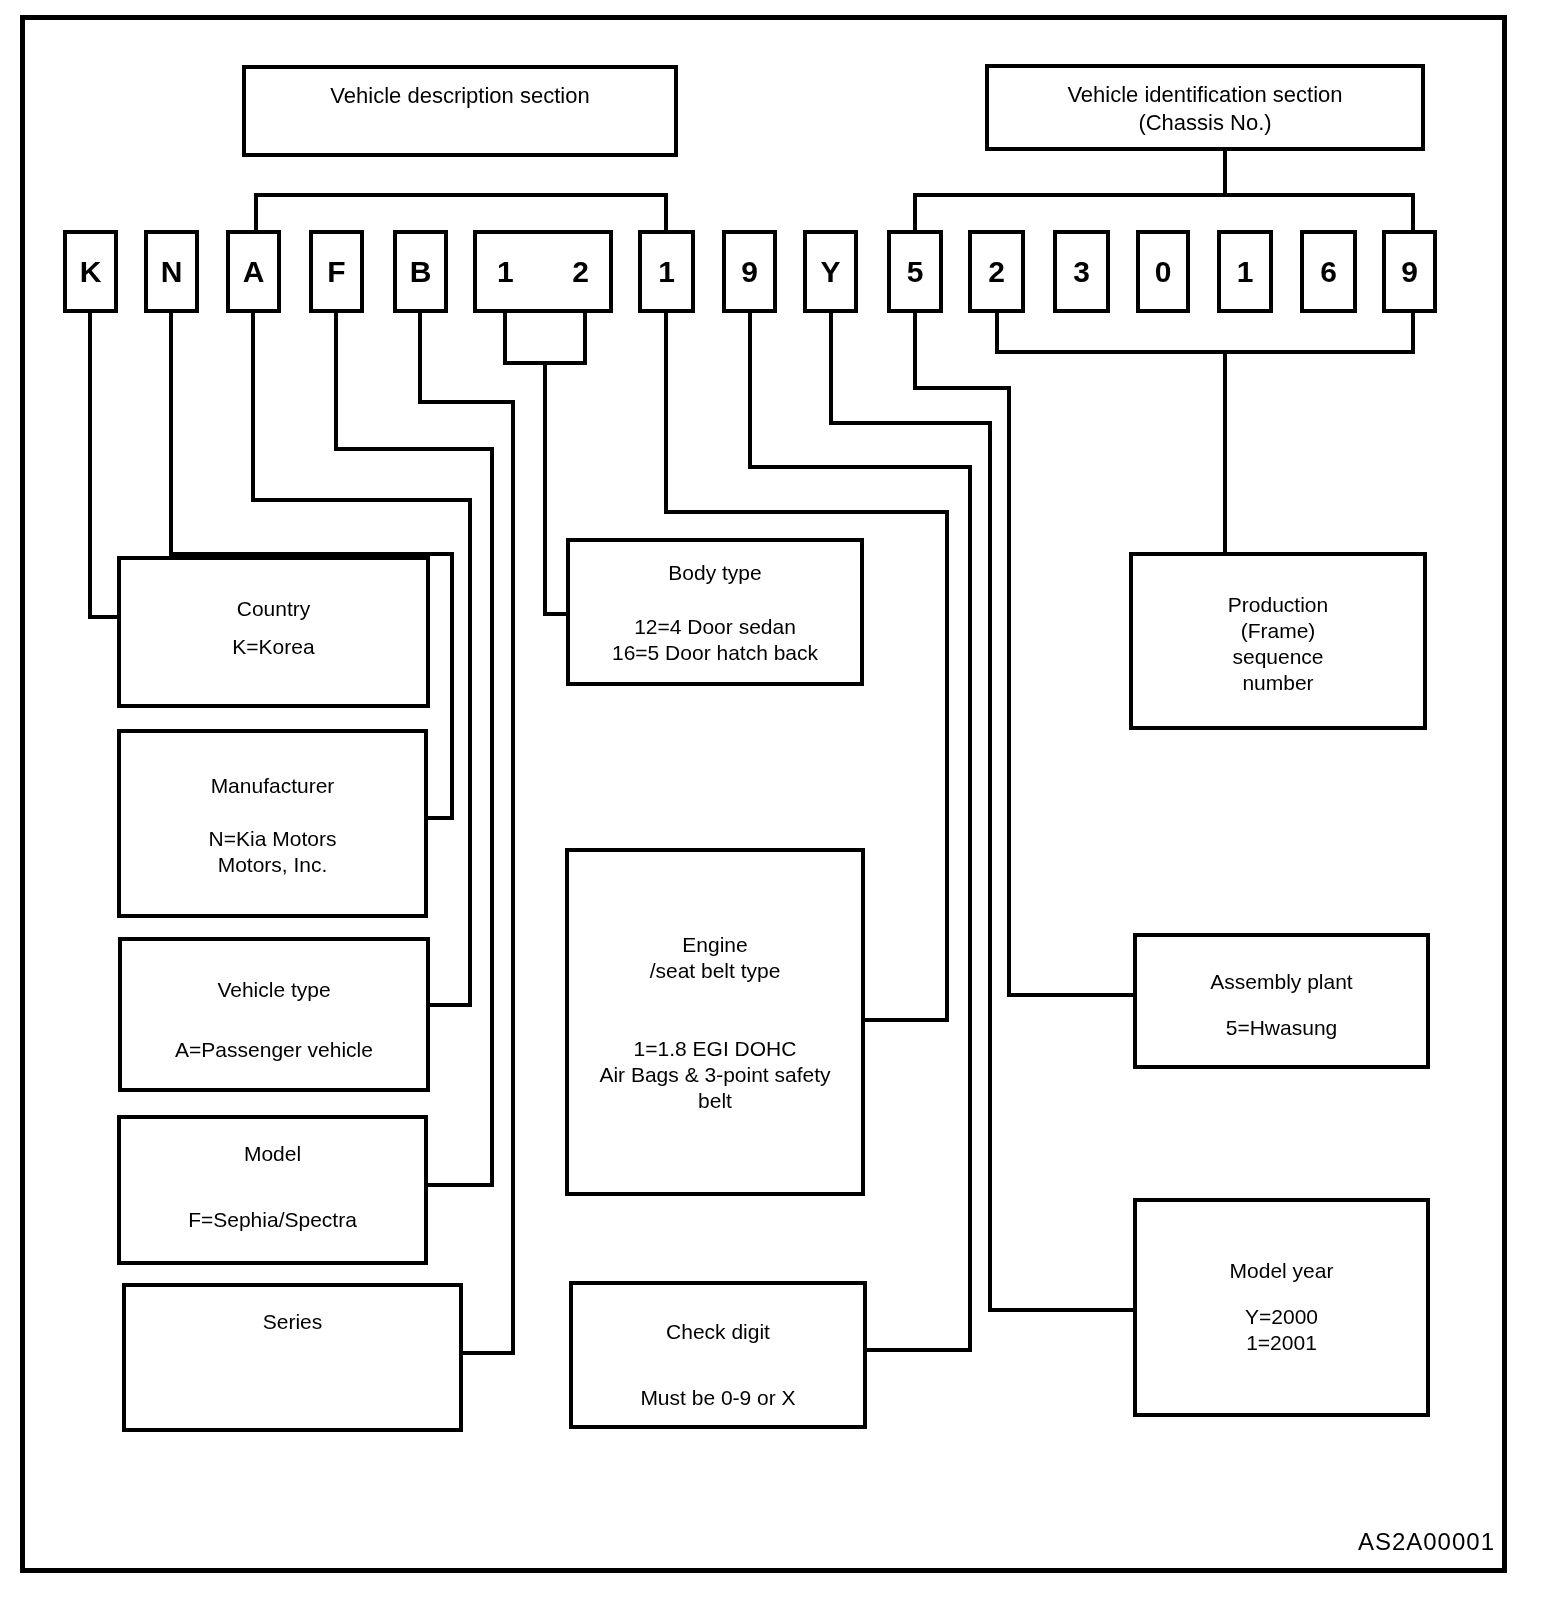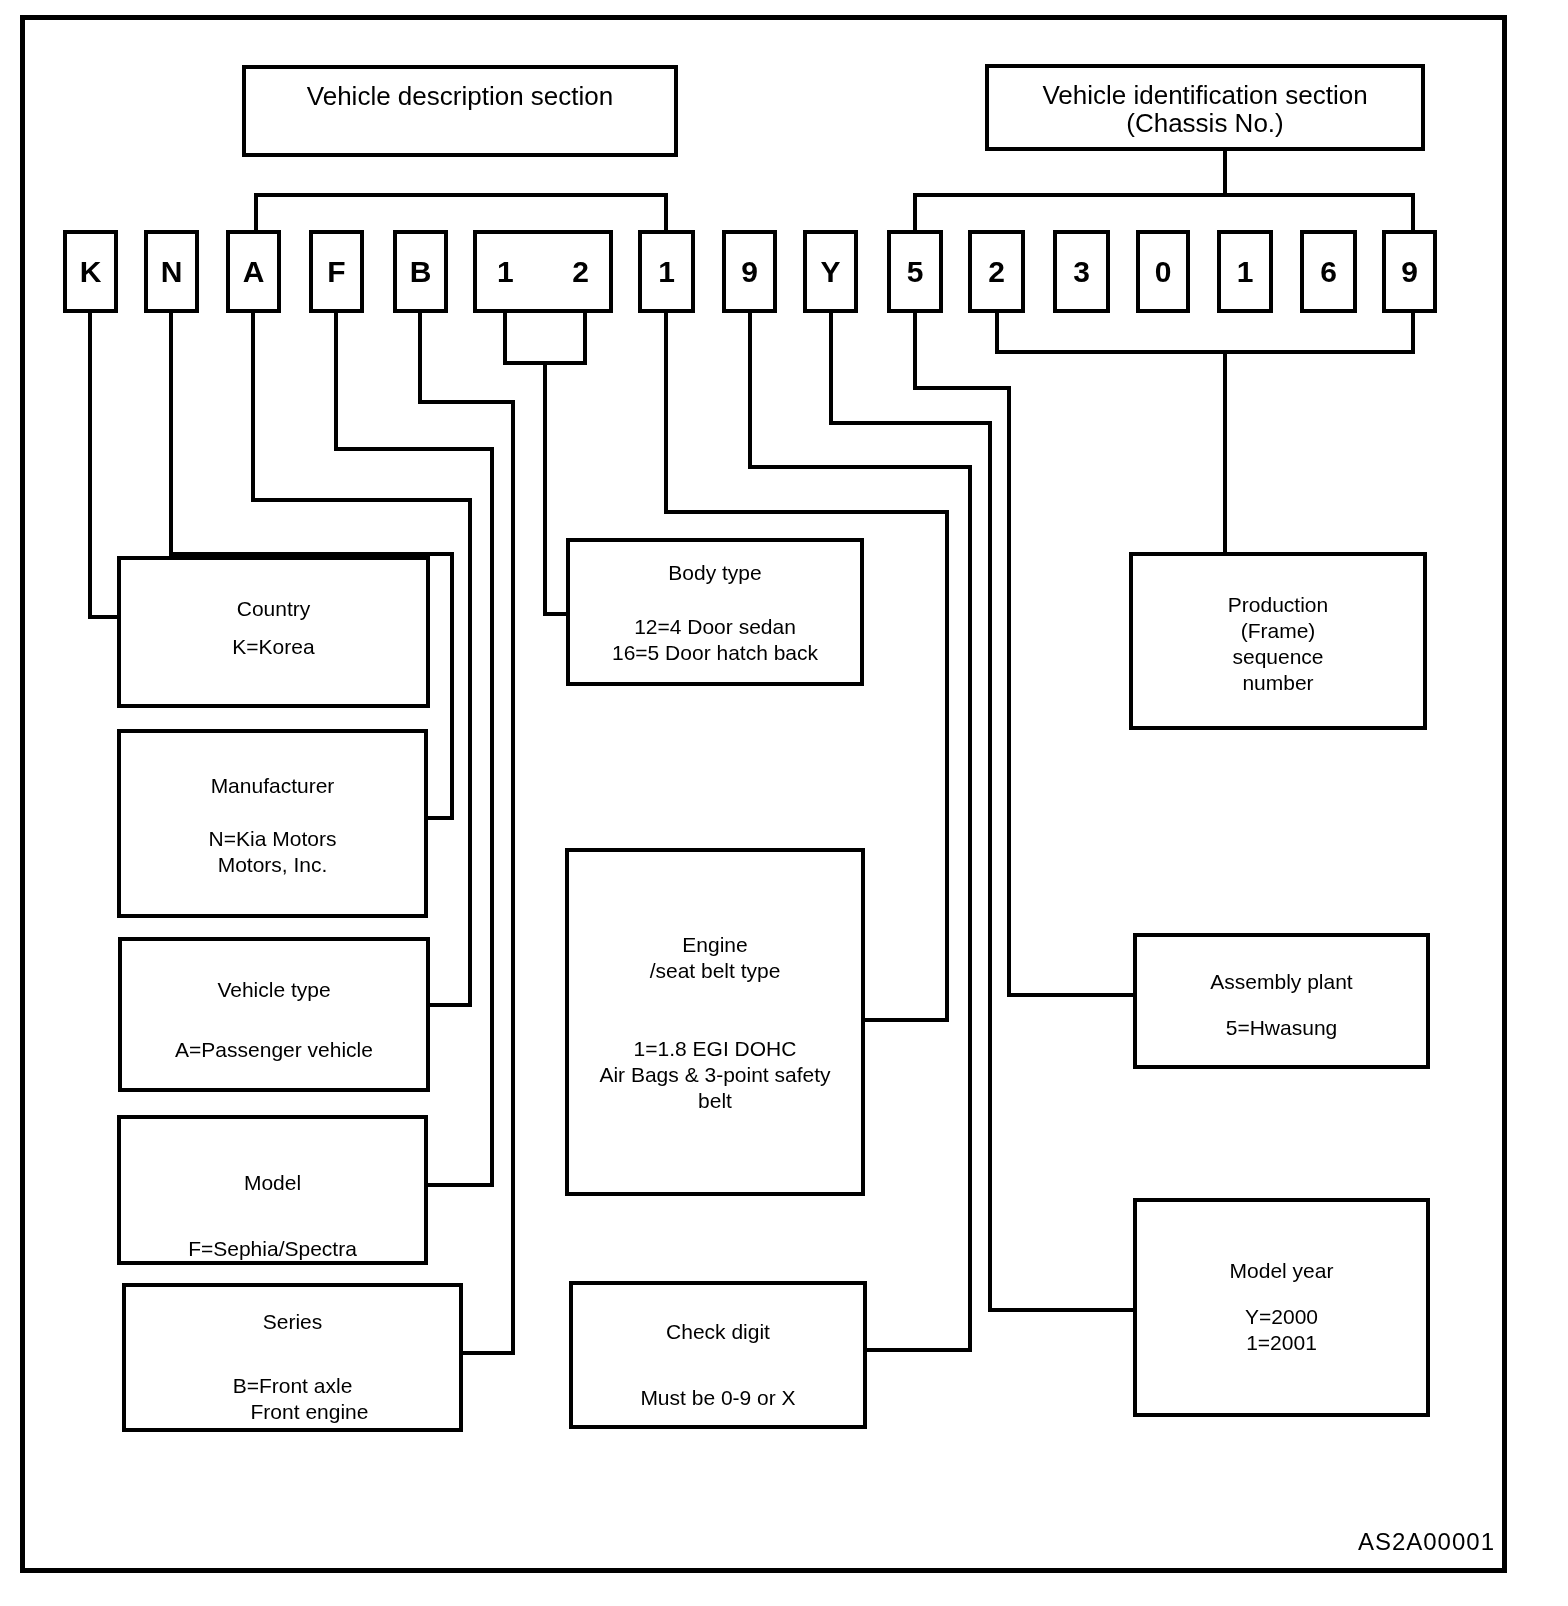--- a/index.html
+++ b/index.html
@@ -2,21 +2,21 @@
 <html><head>
 <meta charset="utf-8">
 <style>
   html,body{margin:0;padding:0;background:#ffffff;}
   .page{position:relative;width:1568px;height:1606px;background:#ffffff;overflow:hidden;
         font-family:"Liberation Sans", sans-serif;color:#000;}
   .figure-border{position:absolute;left:20px;top:15px;width:1487px;height:1558px;
         border:5px solid #000;box-sizing:border-box;}
   .seg{position:absolute;background:#000;}
   .hdr{position:absolute;border:4px solid #000;box-sizing:border-box;background:#fff;
-       text-align:center;font-size:26px;line-height:28px;}
+       text-align:center;font-size:22px;line-height:28px;}
   .hdr .pad{margin-top:13px;}
   .vin-char{position:absolute;top:230px;height:83px;border:4px solid #000;box-sizing:border-box;
        background:#fff;display:flex;align-items:center;justify-content:center;
        font-size:30px;font-weight:700;}
   .vin-wide{justify-content:space-between;padding:0 20px;}
   .dbox{position:absolute;border:4px solid #000;box-sizing:border-box;background:#fff;
        text-align:center;font-size:21px;line-height:26px;}
   .dt{white-space:nowrap;}
   .code{position:absolute;left:1350px;top:1528px;width:145px;text-align:right;
        font-size:24px;letter-spacing:1px;}
@@ -156,30 +156,26 @@
       <div>Motors, Inc.</div>
     </div>
   </div>
 
   <div class="dbox" style="left:118px;top:937px;width:312px;height:155px">
     <div class="dt" style="margin-top:36px">Vehicle type</div>
     <div style="margin-top:34px">A=Passenger vehicle</div>
   </div>
 
   <div class="dbox" style="left:117px;top:1115px;width:311px;height:150px">
-    <div class="dt" style="margin-top:51px">Model</div>
+    <div class="dt" style="margin-top:22px">Model</div>
     <div style="margin-top:40px">F=Sephia/Spectra</div>
   </div>
 
   <div class="dbox" style="left:122px;top:1283px;width:341px;height:149px">
     <div class="dt" style="margin-top:22px">Series</div>
-    <div style="margin-top:38px">
-      <div>B=Front axle</div>
-      <div style="margin-left:34px">Front engine</div>
-    </div>
   </div>
 
   <div class="dbox" style="left:566px;top:538px;width:298px;height:148px">
     <div class="dt" style="margin-top:18px">Body type</div>
     <div style="margin-top:28px">
       <div>12=4 Door sedan</div>
       <div>16=5 Door hatch back</div>
     </div>
   </div>
 

